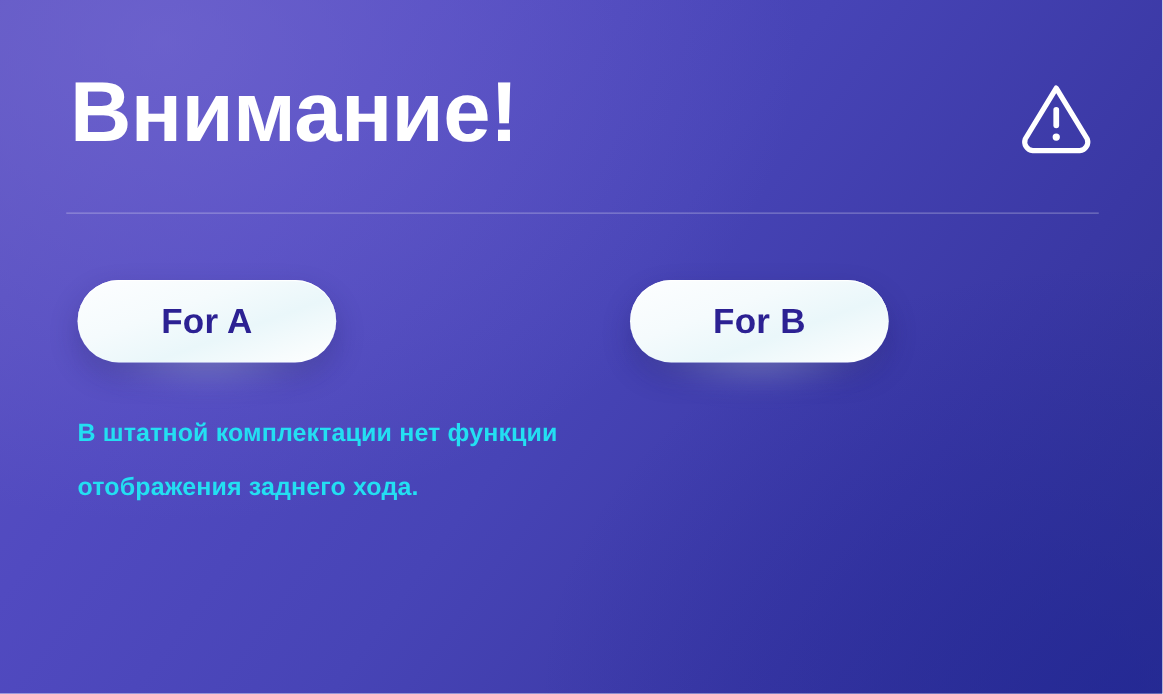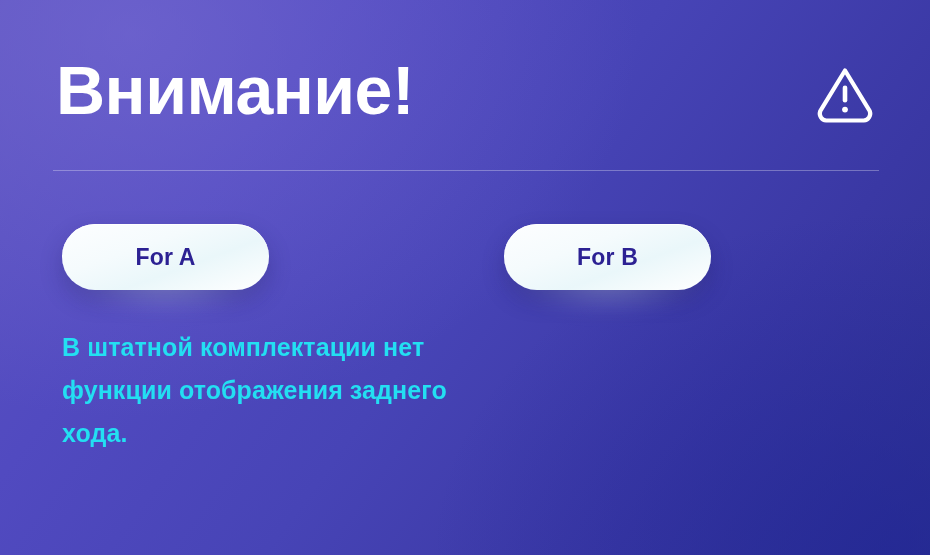--- a/index.html
+++ b/index.html
@@ -87,31 +87,31 @@
     display: flex;
     align-items: center;
     justify-content: center;
     width: 207px;
     height: 66px;
     border-radius: 33px;
     background: linear-gradient(160deg, #fdfeff 0%, #f5fbfd 36%, #eaf7fa 62%, #ffffff 100%);
     box-shadow: 0 10px 22px rgba(28,24,90,0.28),
                 inset 0 1px 0 rgba(255,255,255,0.9);
     color: #2c2193;
-    font-size: 23px;
+    font-size: 28px;
     font-weight: bold;
     letter-spacing: 0.2px;
   }
 
   
   .body-text {
     margin-top: 36px;
     width: 385px;
     color: #23dff2;
-    font-size: 25px;
+    font-size: 20px;
     font-weight: bold;
     line-height: 43px;
     letter-spacing: 0.1px;
   }
   .col-b .body-text { width: 390px; }
 </style>
 </head>
 <body>
 
 <div id="slide">

